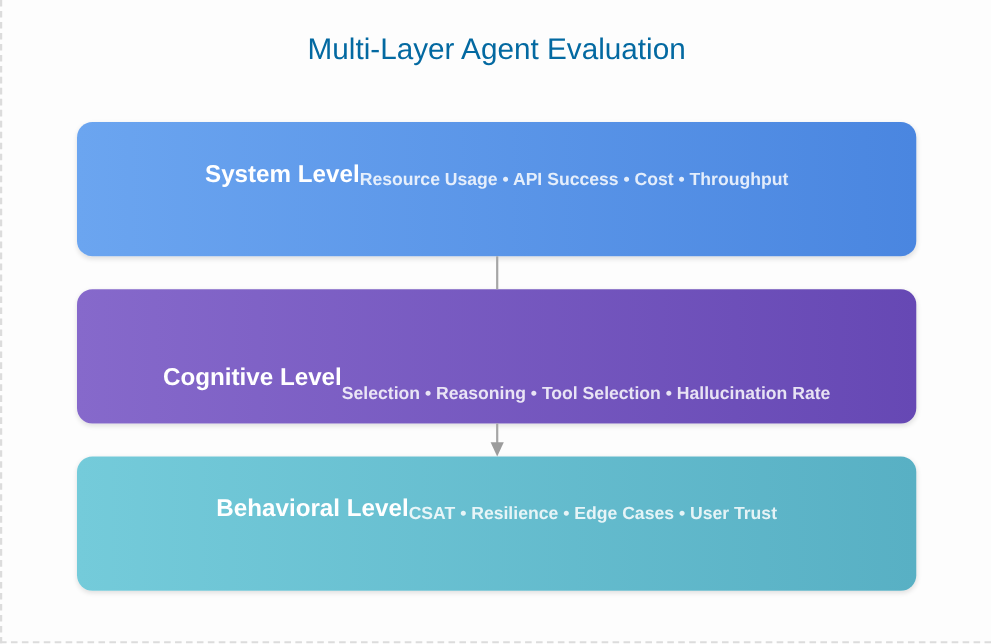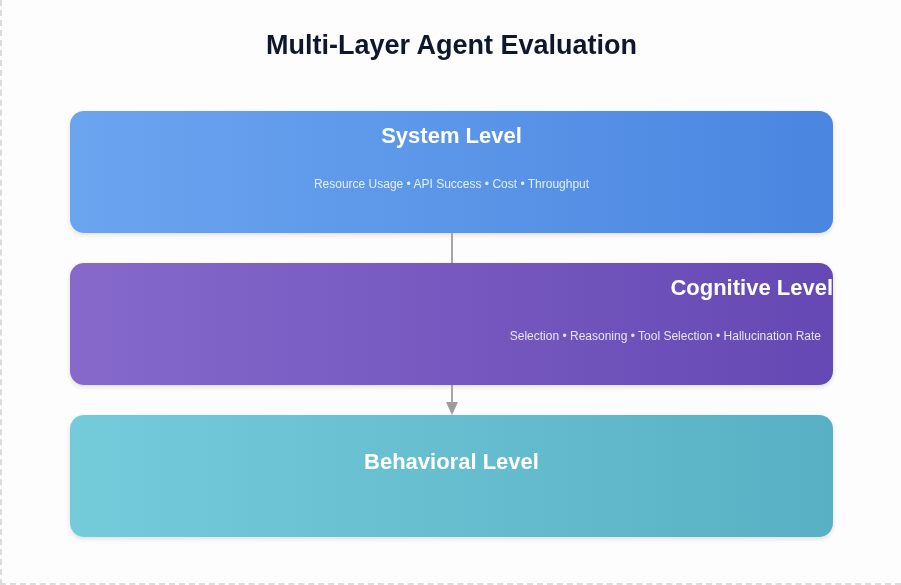--- a/index.html
+++ b/index.html
@@ -13,54 +13,54 @@
     border-bottom: 2px dashed #DCDCDC;
     font-family: "Liberation Sans", sans-serif;
     overflow: hidden;
   }
   .page-title {
     margin: 0;
     padding-top: 28px;
     text-align: center;
     font-size: 27px;
     line-height: 34px;
-    font-weight: 700;
-    color: #0f172a;
+    font-weight: 400;
+    color: #0369a1;
   }
   .stack {
     width: 763px;
     margin: 49px auto 0 auto;
   }
   .layer {
     height: 122px;
     border-radius: 14px;
     display: flex;
-    flex-direction: column;
+    flex-direction: row;
     align-items: center;
     justify-content: center;
     padding-bottom: 16px;
     box-sizing: border-box;
     box-shadow: 0 2px 5px rgba(0,0,0,0.12);
   }
   .layer-system     { background: linear-gradient(90deg, #6BA5F0 0%, #4A86E0 100%); }
   .layer-cognitive  { background: linear-gradient(90deg, #8669CB 0%, #6648B4 100%); align-items: flex-end; }
   .layer-behavioral { background: linear-gradient(90deg, #74CBDA 0%, #58B0C4 100%); }
   .layer-title {
     color: #FFFFFF;
     font-size: 22px;
     line-height: 26px;
     font-weight: 700;
     margin: 0 0 13px 0;
   }
   .layer-metrics {
     color: rgba(255,255,255,0.84);
-    font-size: 12px;
+    font-size: 16px;
     line-height: 20px;
-    font-weight: 400;
-    margin: 12px;
+    font-weight: 700;
+    margin: 0;
   }
   .connector {
     position: relative;
     height: 30px;
   }
   .connector .line {
     position: absolute;
     left: calc(50% - 1px);
     top: 0;
     bottom: 0;
@@ -102,16 +102,17 @@
       <div class="layer-metrics">Selection • Reasoning • Tool Selection • Hallucination Rate</div>
     </div>
 
     <div class="connector has-arrow">
       <div class="line"></div>
       <div class="arrowhead"></div>
     </div>
 
     <div class="layer layer-behavioral">
       <div class="layer-title">Behavioral Level</div>
+      <div class="layer-metrics">CSAT • Resilience • Edge Cases • User Trust</div>
     </div>
 
   </div>
 </div>
 
 </body></html>

